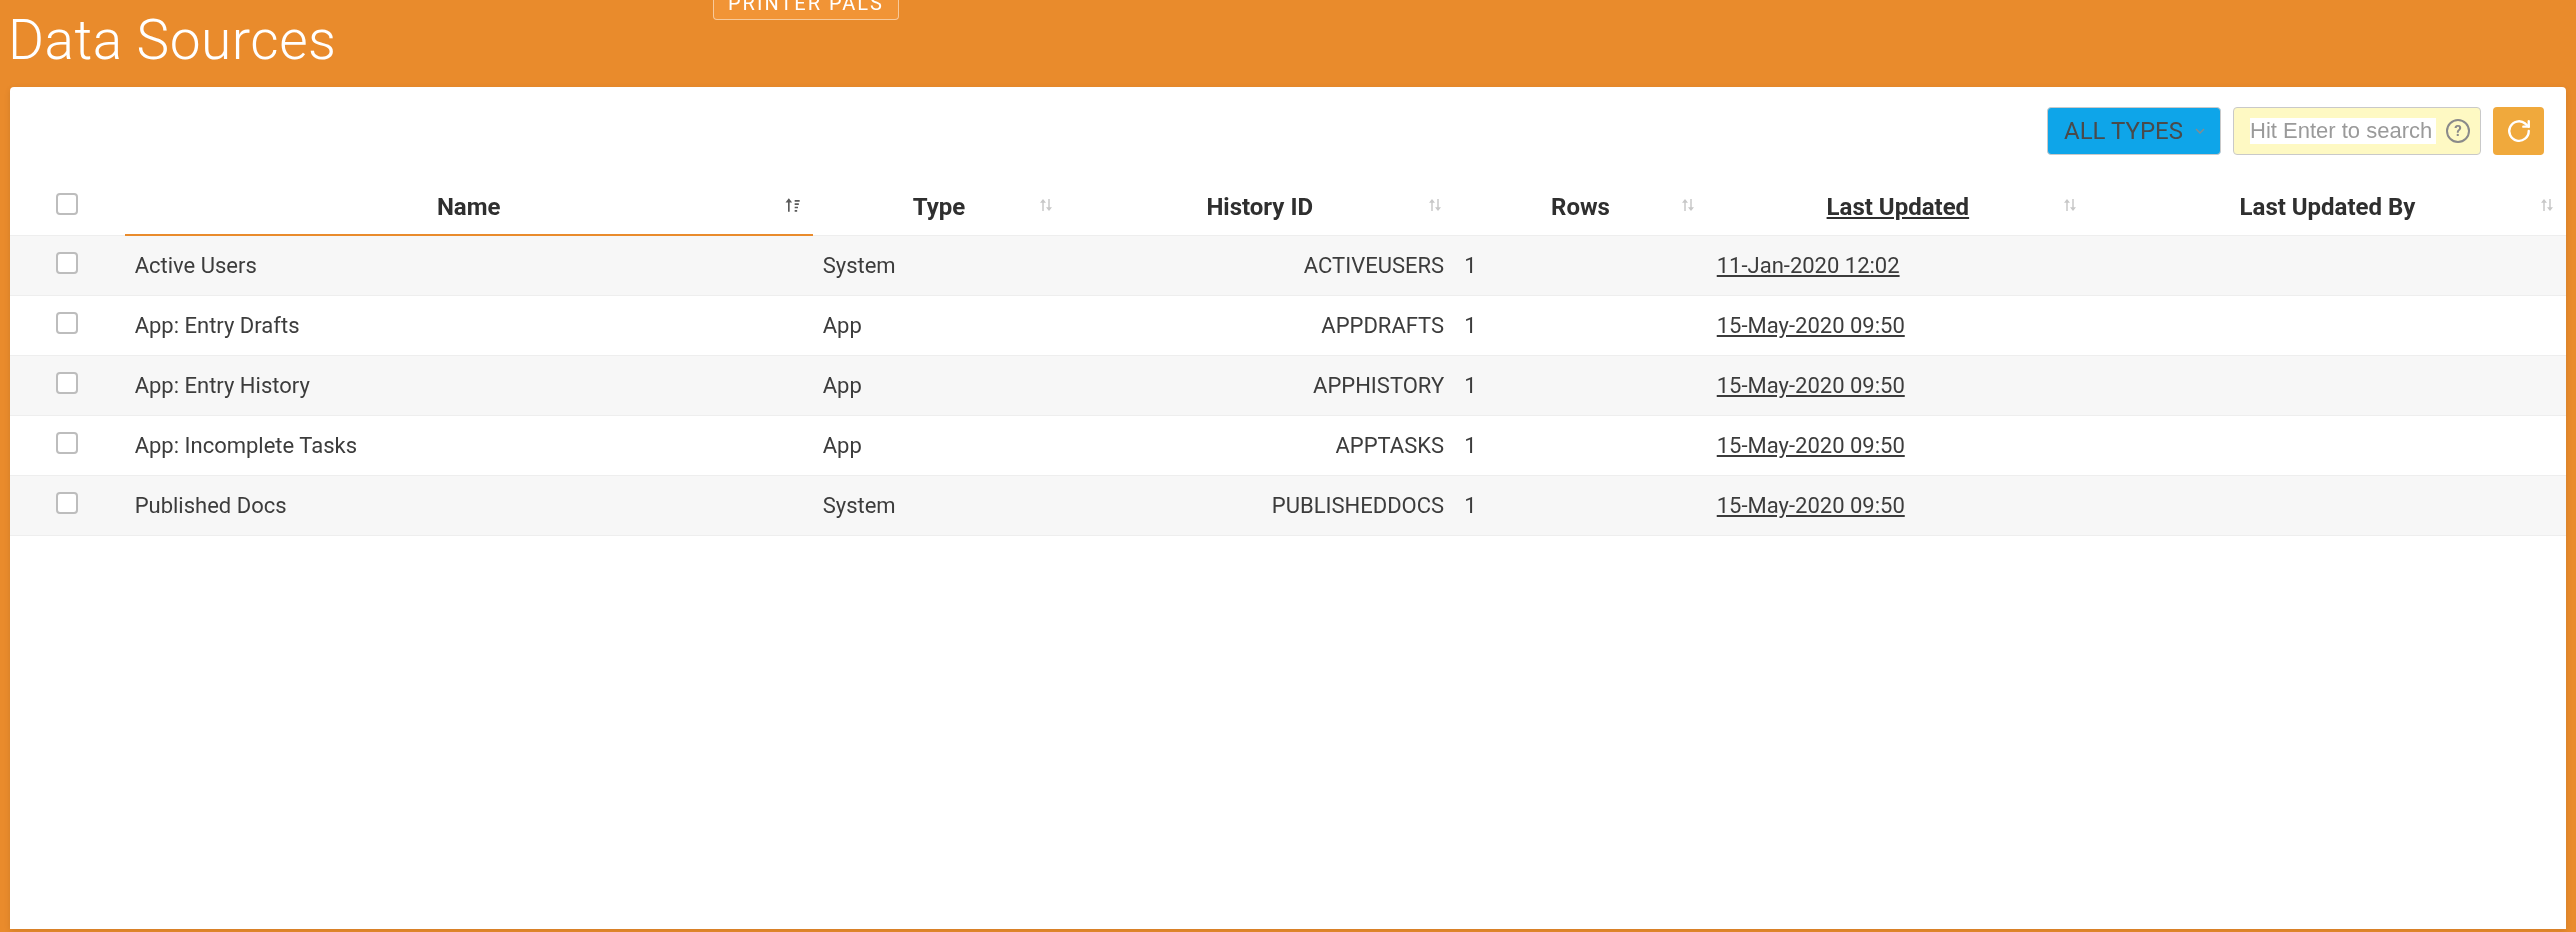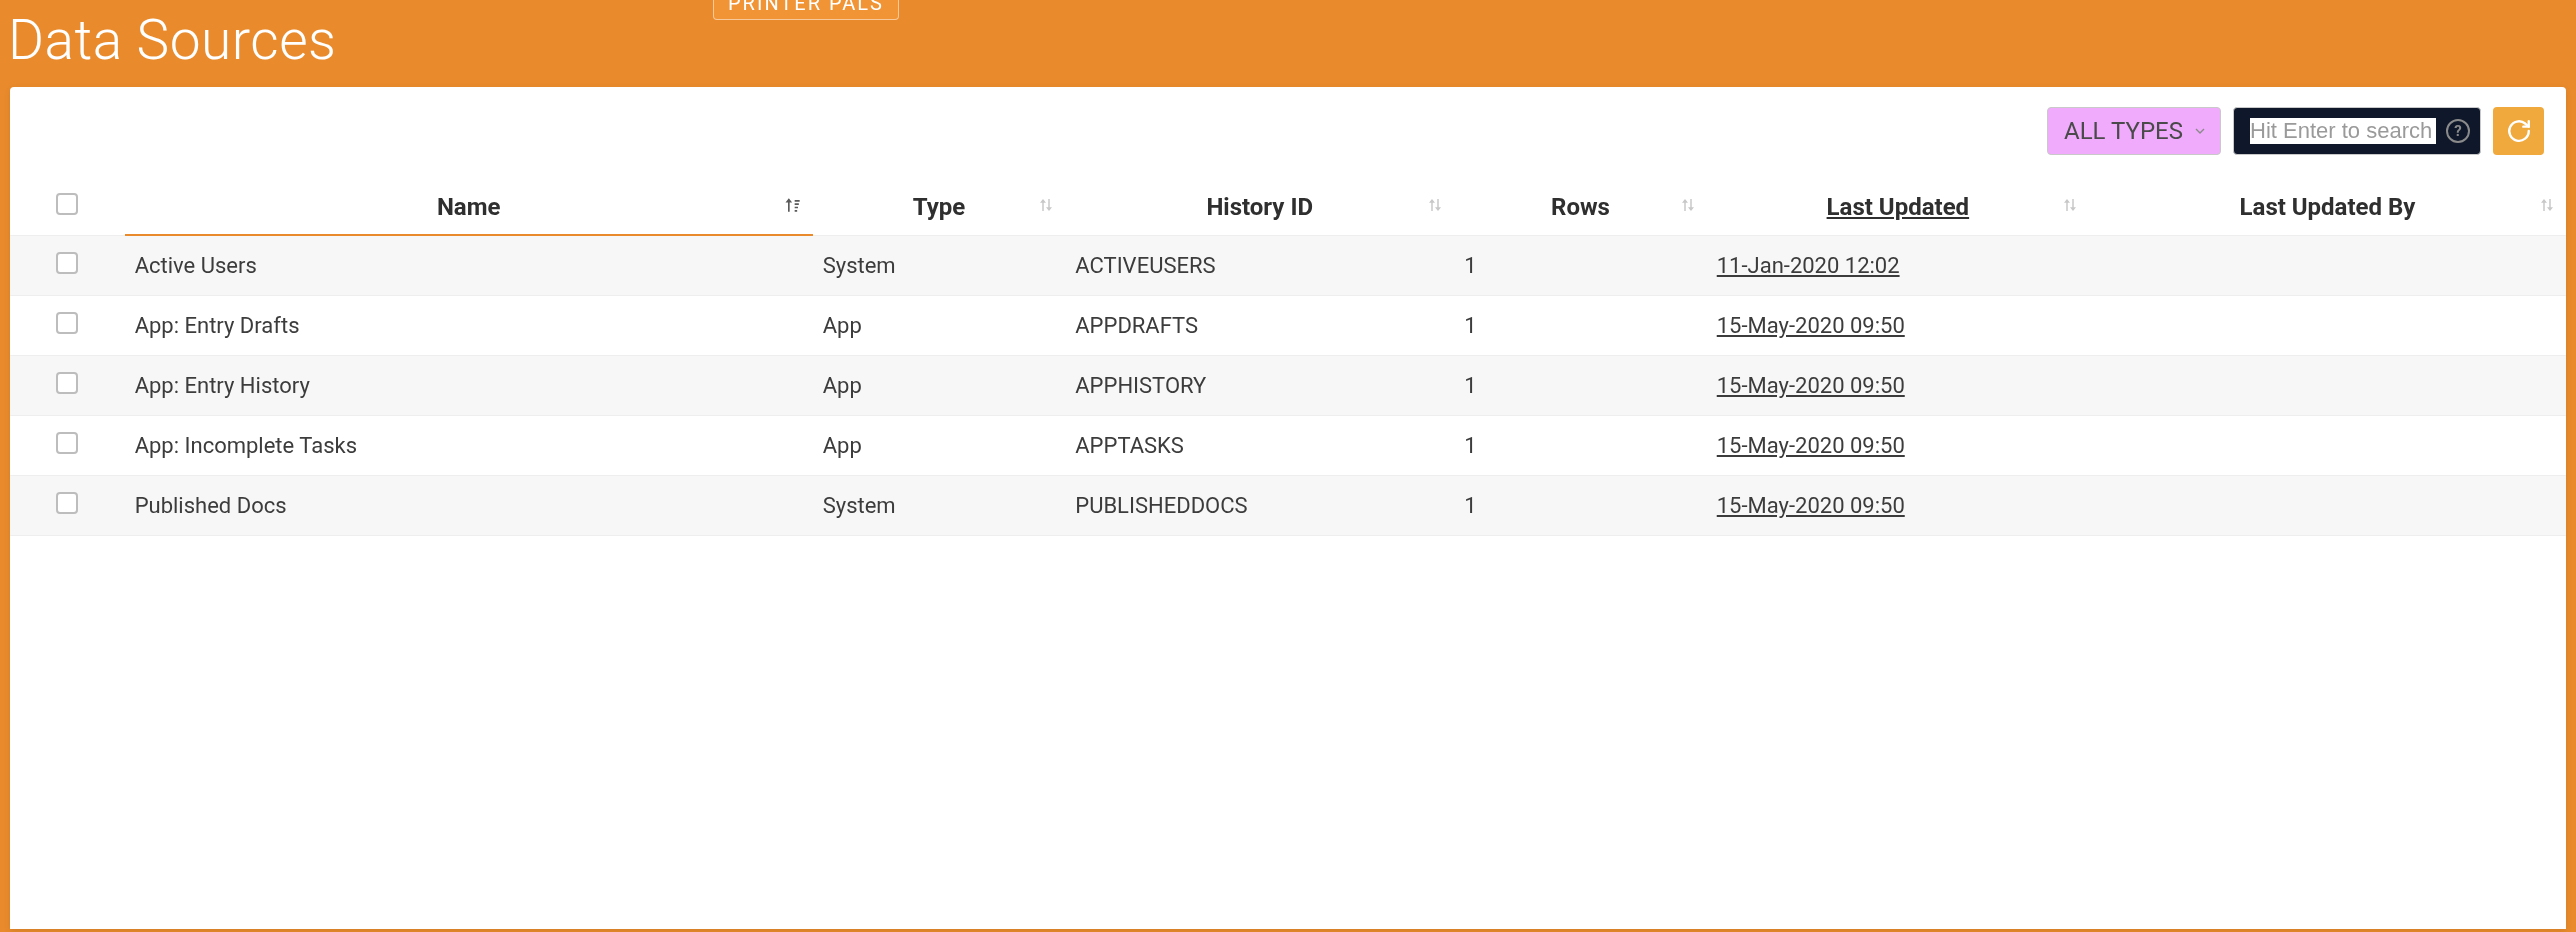--- a/index.html
+++ b/index.html
@@ -56,41 +56,41 @@
   .select-wrap {
     position: relative;
     border: 1px solid #c9c9c9;
     border-radius: 4px;
     height: 48px;
     width: 174px;
     display: flex;
     align-items: center;
     padding: 0 16px;
     color: #4a4a4a;
-    background: #f0abfc;
+    background: #0ea5e9;
     cursor: pointer;
     margin-left: 40px;
   }
   .select-wrap .chev {
     position: absolute;
     right: 12px;
     top: 50%;
     transform: translateY(-50%);
     color: #8a8a8a;
   }
   .search-wrap {
     position: relative;
     border: 1px solid #c9c9c9;
     border-radius: 4px;
     height: 48px;
     width: 248px;
     display: flex;
     align-items: center;
     padding: 0 44px 0 16px;
-    background: #0f172a;
+    background: #fef9c3;
   }
   .search-wrap input {
     border: none;
     outline: none;
     font-size: 22px;
     width: 100%;
     color: #3c3c3c;
   }
   .search-wrap input::placeholder { color: #9a9a9a; }
   .search-wrap .help {
@@ -129,21 +129,21 @@
     text-align: center;
     font-weight: 700;
     font-size: 24px;
     padding: 18px 10px 14px 10px;
     color: #2f2f2f;
     position: relative;
   }
   th.col-check, td.col-check { width: 69px; text-align: center; padding-left: 0; padding-right: 0; }
   th.col-name, td.col-name { width: 414px; }
   th.col-type, td.col-type { width: 152px; }
-  th.col-ext,  td.col-ext  { width: 234px; }
+  th.col-ext,  td.col-ext  { width: 234px; text-align: right; }
   th.col-rows, td.col-rows { width: 152px; }
   th.col-upd,  td.col-upd  { width: 230px; text-decoration: underline; }
   th.col-by,   td.col-by   { width: 287px; }
   .sort-icon {
     position: absolute;
     right: 10px;
     top: 50%;
     transform: translateY(-50%);
     color: #c8c8c8;
   }

